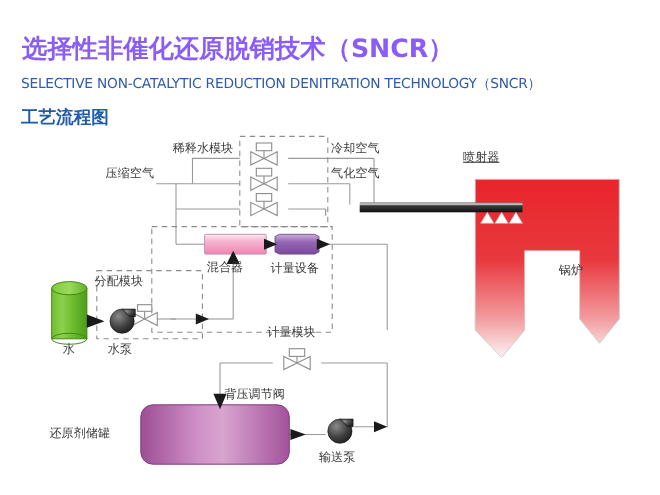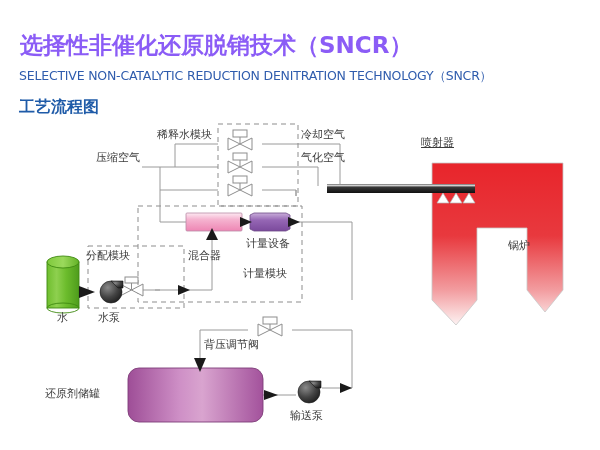--- a/index.html
+++ b/index.html
@@ -238,23 +238,23 @@
       </g>
     </svg>
   </div>
 
   <div class="lbl" style="left:157px;top:129px;">稀释水模块</div>
   <div class="lbl" style="left:96px;top:152px;text-align:right;">压缩空气</div>
   <div class="lbl" style="left:301px;top:129px;">冷却空气</div>
   <div class="lbl" style="left:301px;top:152px;">气化空气</div>
   <div class="lbl" style="left:421px;top:137px;text-decoration:underline;">喷射器</div>
   <div class="lbl" style="left:508px;top:240px;">锅炉</div>
-  <div class="lbl" style="left:188px;top:250px;font-family:Liberation Serif, serif;">混合器</div>
+  <div class="lbl" style="left:188px;top:238px;font-family:Liberation Serif, serif;">混合器</div>
   <div class="lbl" style="left:246px;top:238px;">计量设备</div>
-  <div class="lbl" style="left:243px;top:268px;">计量模块</div>
+  <div class="lbl" style="left:243px;top:296px;">计量模块</div>
   <div class="lbl" style="left:86px;top:250px;">分配模块</div>
   <div class="lbl" style="left:57px;top:312px;">水</div>
   <div class="lbl" style="left:98px;top:312px;">水泵</div>
-  <div class="lbl" style="left:204px;top:339px;">背压调节阀</div>
+  <div class="lbl" style="left:204px;top:353px;">背压调节阀</div>
   <div class="lbl" style="left:45px;top:388px;">还原剂储罐</div>
   <div class="lbl" style="left:290px;top:410px;text-align:right;">输送泵</div>
 
 </div>
 
 </body></html>

